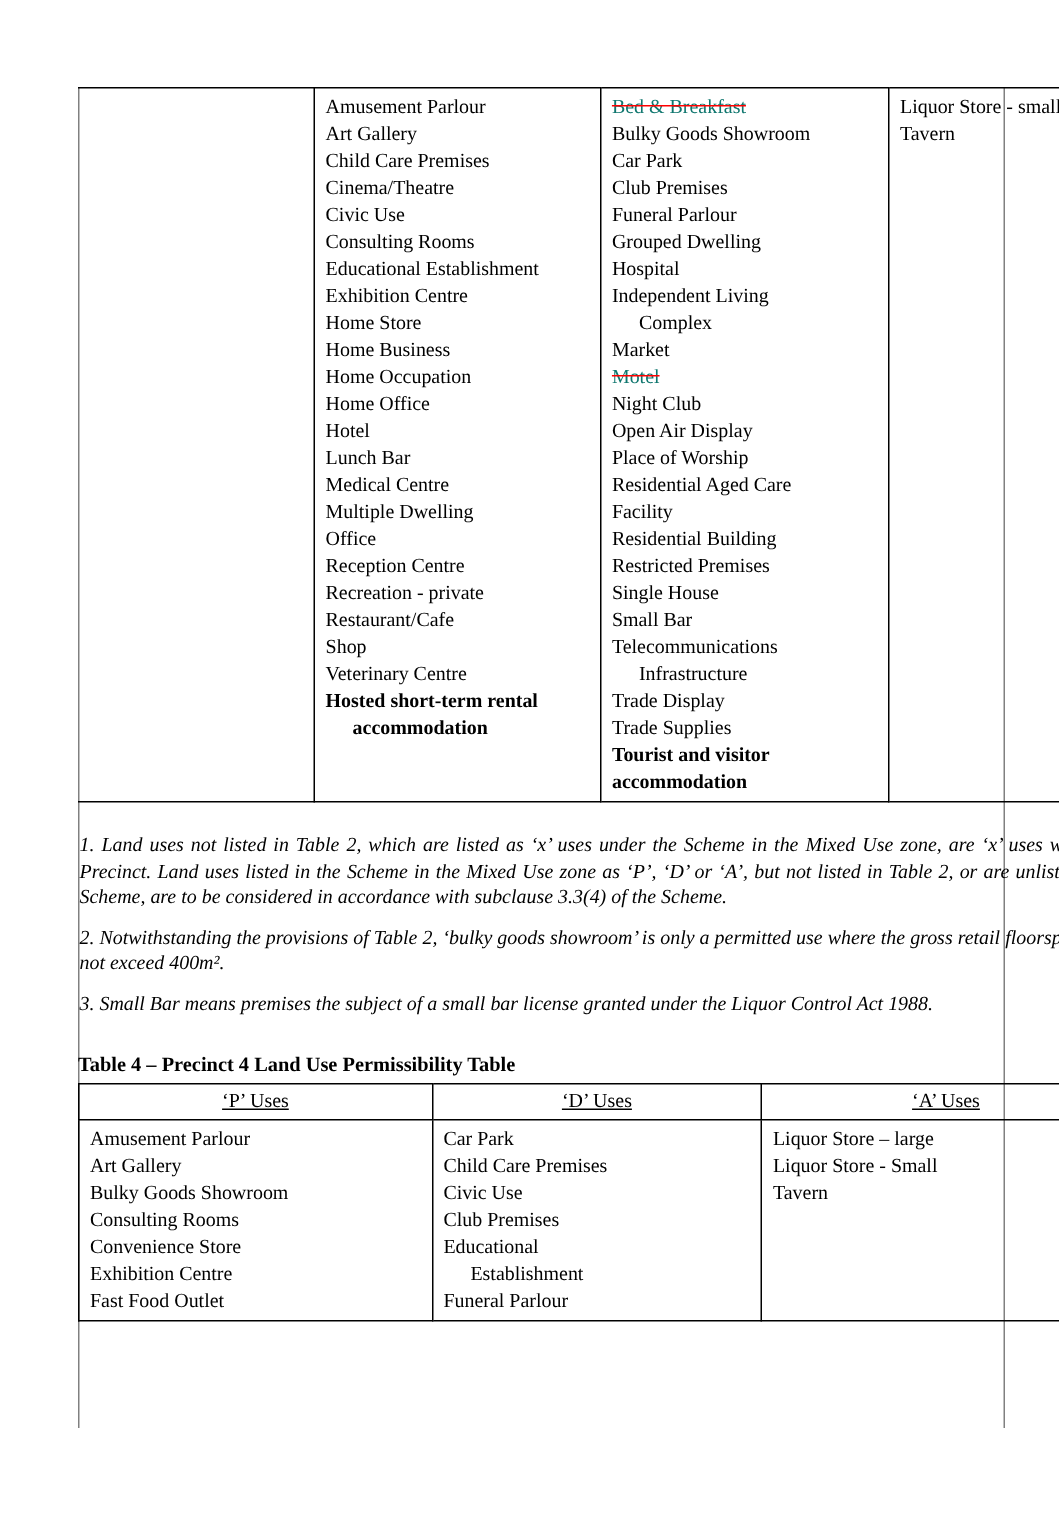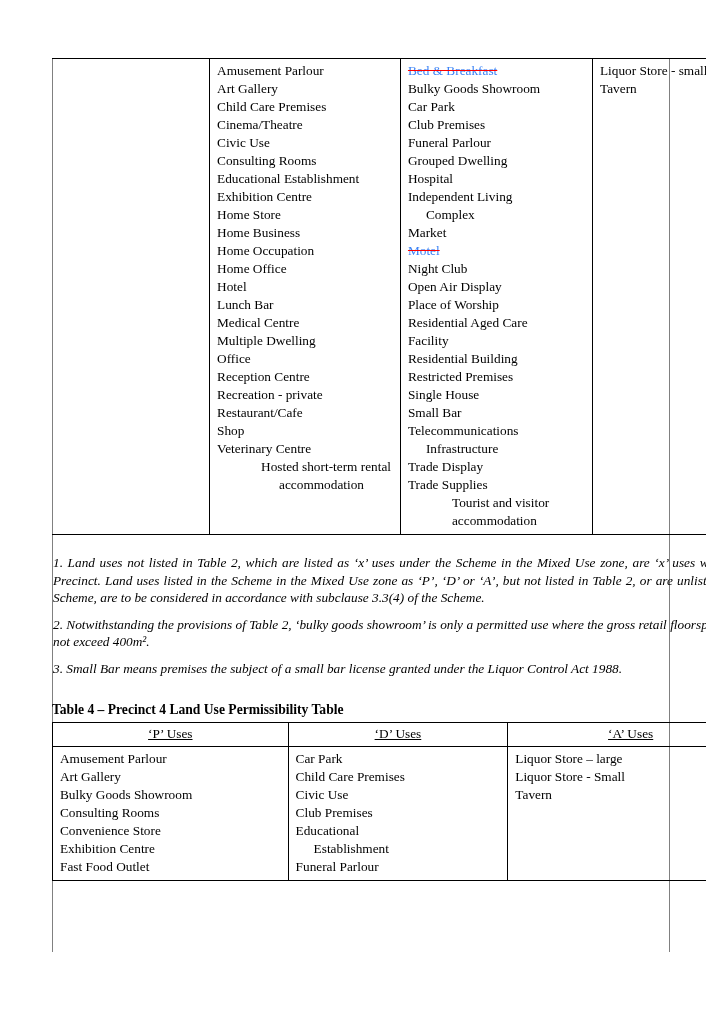--- a/index.html
+++ b/index.html
@@ -55,27 +55,26 @@
   }
   .cell-pad { padding: 0 6px 0 7px; }
 
   .use-line {
     white-space: nowrap;
   }
   .use-line.wrap-indent {
     padding-left: 18px;
   }
   .use-line.strike {
-    color: #3b82f6;
+    color: #0f766e;
     text-decoration: line-through;
     text-decoration-color: #ff0000;
   }
   .use-line.bold {
-    font-weight: normal;
-    margin-left: 44px;
+    font-weight: bold;
   }
 
   
   .notes {
     margin-top: 19px;
     padding-left: 1px;
   }
   .notes p {
     margin: 0 0 9px 0;
     font-style: italic;

